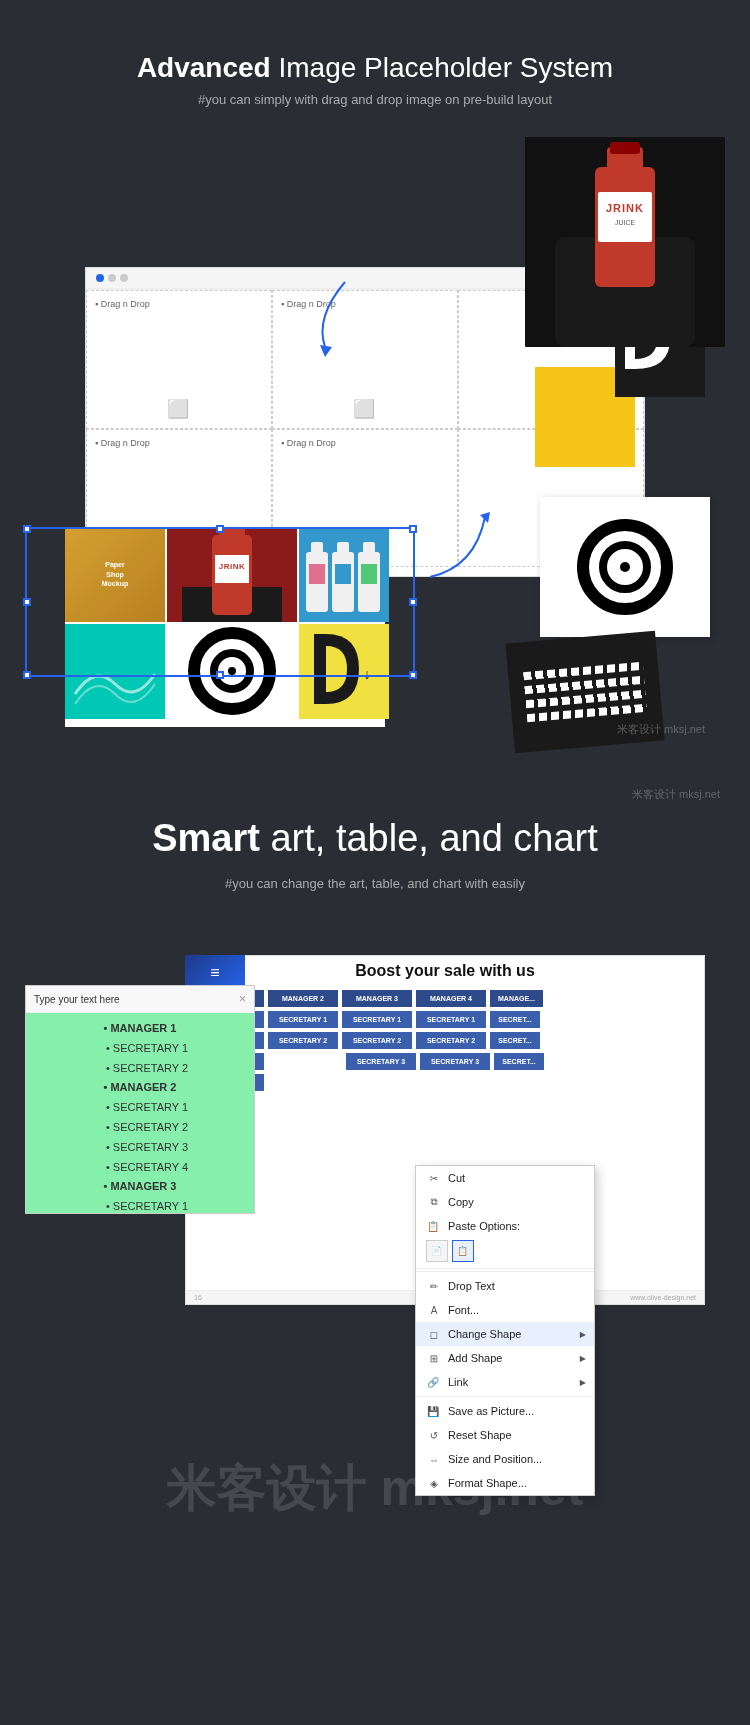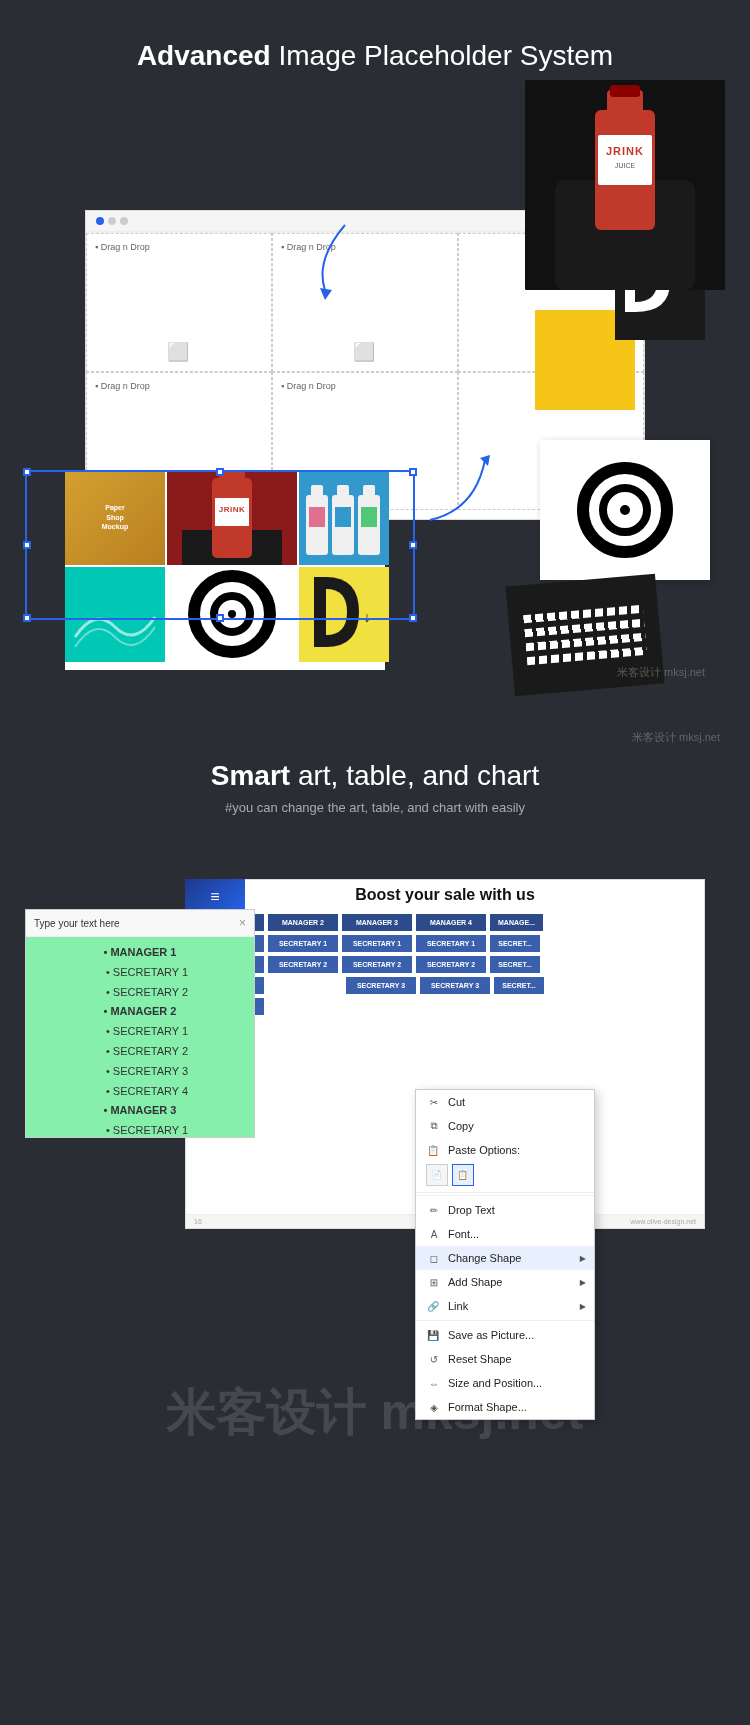--- a/index.html
+++ b/index.html
@@ -6,21 +6,21 @@
     body {
       width: 750px;
       min-height: 1725px;
       background-color: #2b2d35;
       font-family: Arial, sans-serif;
       overflow-x: hidden;
     }
 
     
     .section-1 {
-      padding: 40px 20px 20px;
+      padding: 52px 20px 20px;
       text-align: center;
     }
     .section-1 .main-title {
       color: #ffffff;
       font-size: 28px;
       font-weight: 400;
       margin-bottom: 8px;
     }
     .section-1 .main-title strong {
       font-weight: 800;
@@ -278,23 +278,23 @@
     }
     .section-2 .mksj-top {
       position: absolute;
       top: 10px;
       right: 30px;
       color: rgba(200,200,200,0.35);
       font-size: 11px;
     }
     .section-2 .main-title {
       color: #ffffff;
-      font-size: 28px;
+      font-size: 38px;
       font-weight: 400;
-      margin-bottom: 8px;
+      margin-bottom: 16px;
     }
     .section-2 .main-title strong {
       font-weight: 800;
     }
     .section-2 .subtitle {
       color: #aaaaaa;
       font-size: 13px;
       margin-bottom: 34px;
     }
 
@@ -555,20 +555,21 @@
       border-bottom: 1px solid #eee;
     }
   </style>
 </head>
 <body>
 
 <div class="section-1">
   <h1 class="main-title">
     <strong>Advanced</strong><span> Image Placeholder System</span>
   </h1>
+  <p class="subtitle">#you can simply with drag and drop image on pre-build layout</p>
 
   <div class="placeholder-area">
 
     <div class="watermark-text" style="top:170px; left:50%; transform:translateX(-50%);">
       <div class="watermark-cn">米客设计</div>
       <div class="watermark-en">mksj.net</div>
     </div>
 
     <div class="juice-bottle-img">
       <div class="bottle-mockup">

